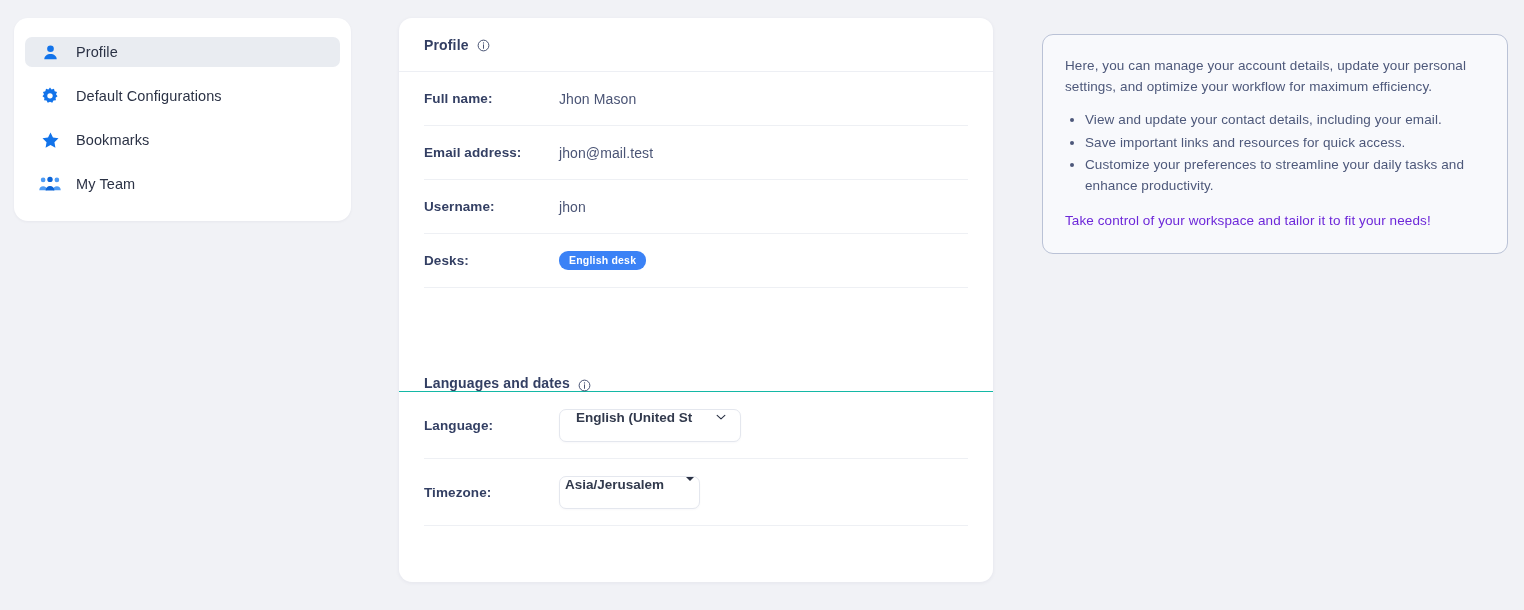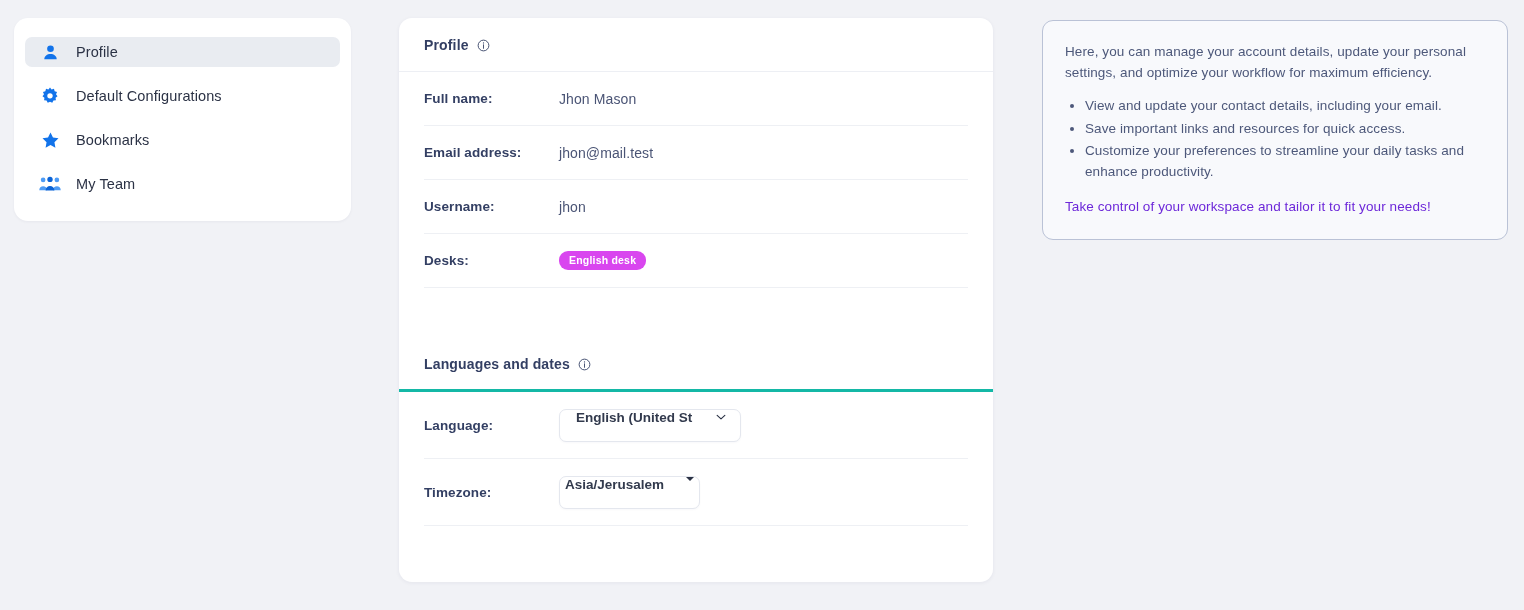--- a/index.html
+++ b/index.html
@@ -72,23 +72,23 @@
   .card-header {
     height: 54px;
     display: flex;
     align-items: center;
     padding: 0 25px;
     border-bottom: 1px solid #edeff4;
   }
   .section-header {
     height: 54px;
     display: flex;
-    align-items: center;
+    align-items: flex-end;
     padding: 0 25px;
-    border-bottom: 3px solid #14b8a6;
+    border-bottom: 1px solid #14b8a6;
   }
   .section-title {
     font-size: 14px;
     font-weight: bold;
     color: #333f63;
     letter-spacing: .15px;
   }
   .info-icon {
     display: inline-flex;
     margin-left: 8px;
@@ -112,21 +112,21 @@
     letter-spacing: .1px;
   }
   .row-value {
     font-size: 14px;
     color: #4a5475;
     letter-spacing: .1px;
   }
 
   .badge {
     display: inline-block;
-    background: #d946ef;
+    background: #3b82f6;
     color: #ffffff;
     font-size: 10.5px;
     font-weight: bold;
     padding: 3px 10px 4px 10px;
     border-radius: 9px;
     letter-spacing: .2px;
   }
 
   .spacer { height: 50px; }
 
@@ -156,21 +156,21 @@
     width: 0; height: 0;
     border-left: 4px solid transparent;
     border-right: 4px solid transparent;
     border-top: 4.5px solid #2b3245;
   }
 
   
   .info-panel {
     position: absolute;
     left: 1042px;
-    top: 20px;
+    top: 34px;
     width: 466px;
     background: #f8f9fc;
     border: 1px solid #bac2d6;
     border-radius: 11px;
     padding: 20px 23px 22px 22px;
   }
   .info-intro {
     font-size: 13.5px;
     line-height: 21px;
     color: #4d587a;

